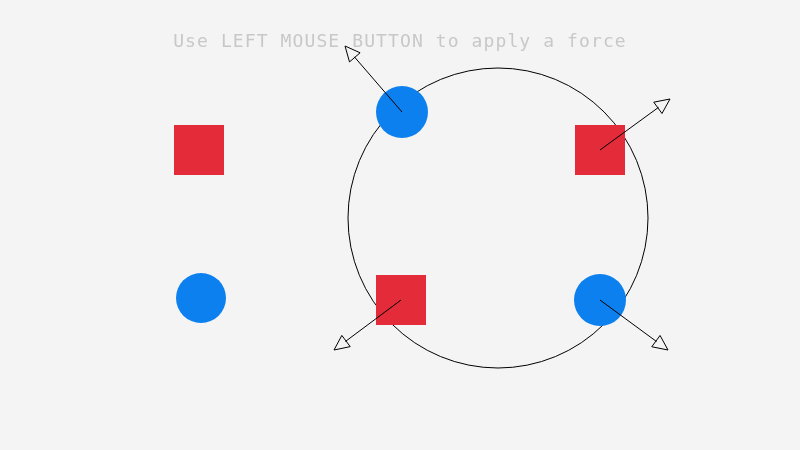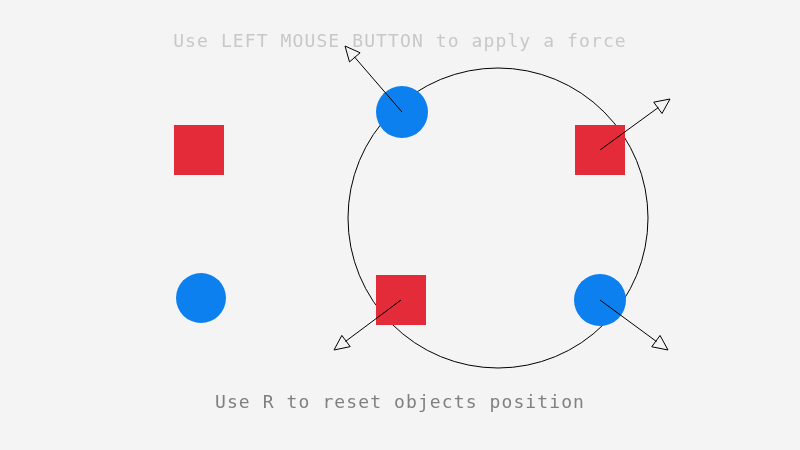--- a/index.html
+++ b/index.html
@@ -83,15 +83,14 @@
         </g>
         <g>
           <line x1="600" y1="300" x2="656.5194730697457" y2="341.55843608069534" stroke="#000000" stroke-width="1"></line>
           <polygon points="668,350 651.768501656916,346.7537003313832 660.0619679636013,335.4745861542912" fill="none" stroke="#000000" stroke-width="1"></polygon>
         </g>
       </g>
   </svg>
 
   <div class="hint-text" id="hint-top" style="color: rgb(200, 200, 200);">Use LEFT MOUSE BUTTON to apply a force</div>
 
-  <div class="hint-text" id="hint-bottom" style="color: rgb(128, 128, 128);">Use R to reset objects position</div>
 
 </div>
 
 </body></html>

